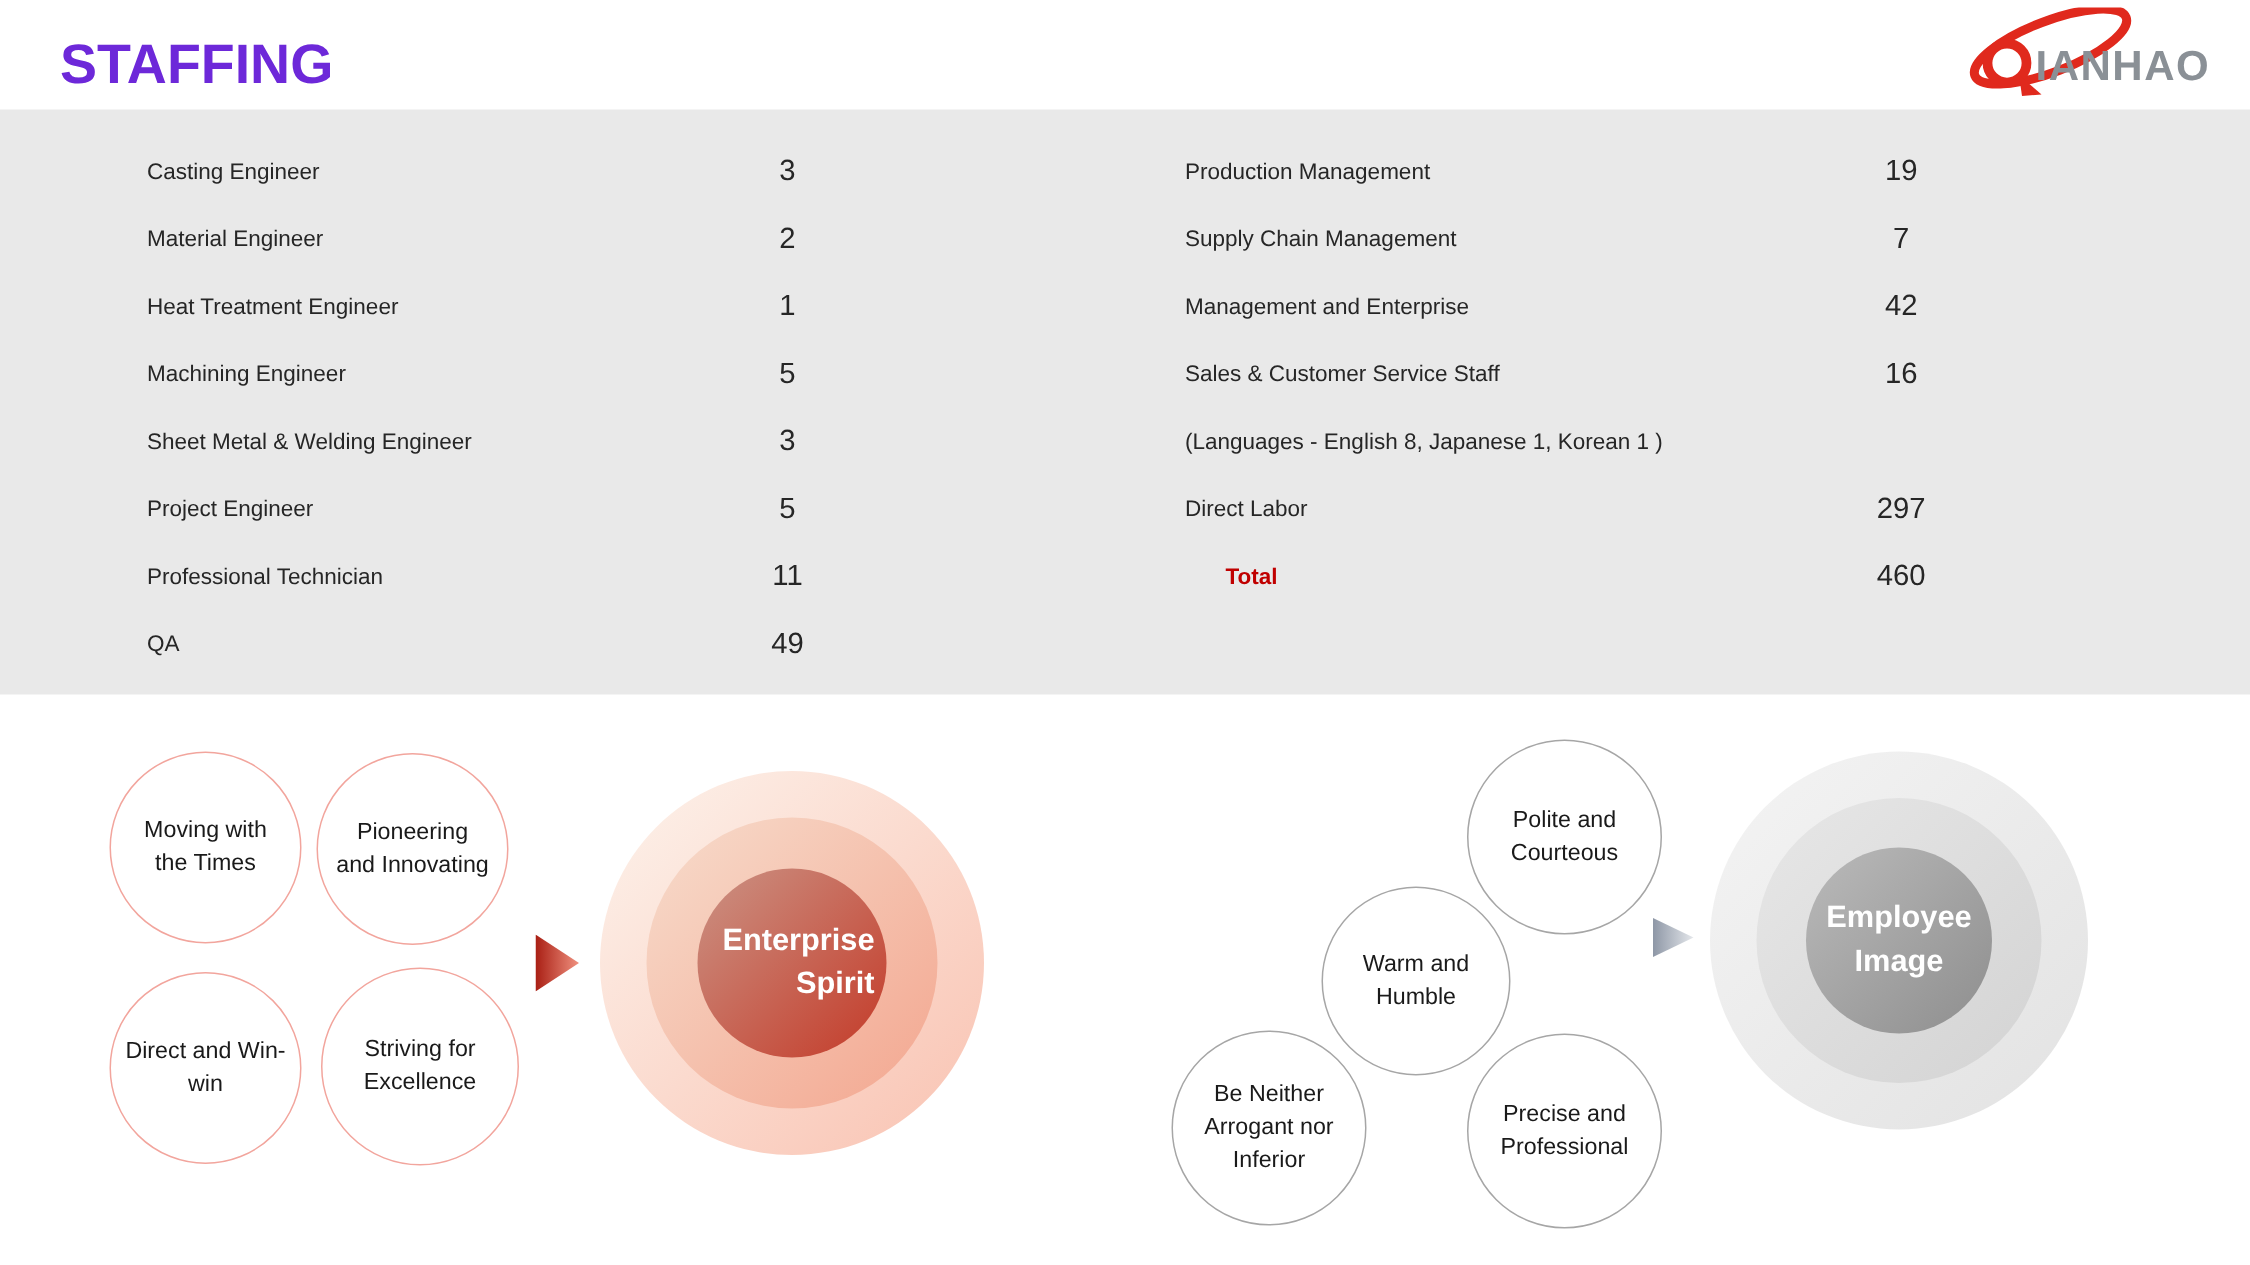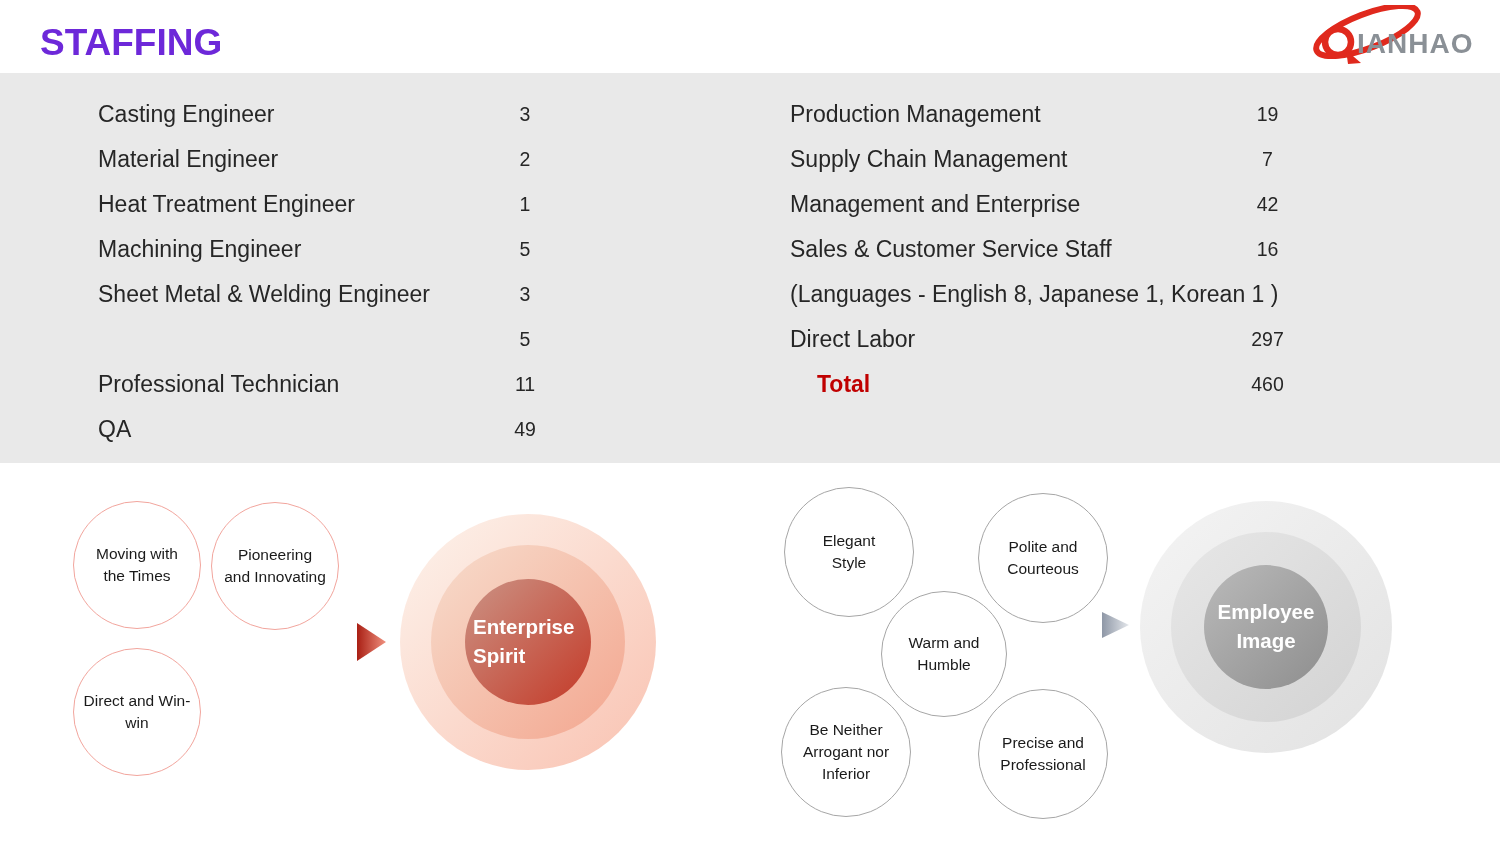--- a/index.html
+++ b/index.html
@@ -17,21 +17,21 @@
     font-family:Liberation Sans, sans-serif;
     font-size:37px; font-weight:600; letter-spacing:0px; color:#6d28d9;
   }
   .logo { position:absolute; right:28px; top:5px; width:165px; height:62px; }
 
   
   .panel { position:absolute; left:0; top:73px; width:1500px; height:390px; background:#e9e9e9; }
   .trow { position:absolute; height:45px; display:block; }
   .trow .tlabel {
     position:absolute; left:0; top:0; height:45px; display:flex; align-items:center;
-    font-size:23px; color:#262626; white-space:nowrap;
+    font-size:15px; color:#262626; white-space:nowrap;
   }
   .trow .tvalue {
     position:absolute; top:0; height:45px; display:flex; align-items:center; justify-content:center;
     font-size:19.5px; color:#262626;
   }
   .trow.left  { left:98px;  width:492px; }
   .trow.left  .tvalue { left:362px; width:130px; }
   .trow.right { left:790px; width:545px; }
   .trow.right .tvalue { left:410px; width:135px; }
   .tlabel.total { color:#c00000; font-weight:bold;margin-left:27px; }
@@ -45,21 +45,21 @@
   .circ.red  { border:1.5px solid #f2a59d; }
   .circ.gray { border:1.2px solid #a6a6a6; }
   .circ span { display:block; }
 
   
   .target { position:absolute; border-radius:50%; }
   .target .mid, .target .inner { position:absolute; border-radius:50%; }
   .t-red        { background:linear-gradient(135deg,#fdf3ec 0%,#f9c2b1 100%); }
   .t-red .mid   { inset:31px; background:linear-gradient(135deg,#f7dccc 0%,#f3a68f 100%); }
   .t-red .inner { inset:65px; background:linear-gradient(135deg,#cb9385 0%,#c43a28 100%);
-                  display:flex; align-items:center; justify-content:center; text-align:left;
+                  display:flex; align-items:center; justify-content:center; text-align:right;
                   color:#fff; font-weight:bold; font-size:20.5px; line-height:1.4; }
   .t-gray        { background:linear-gradient(135deg,#f4f4f4 0%,#e2e2e2 100%); }
   .t-gray .mid   { inset:31px; background:linear-gradient(135deg,#e7e7e7 0%,#d3d3d3 100%); }
   .t-gray .inner { inset:64px; background:linear-gradient(135deg,#bababa 0%,#8e8e8e 100%);
                    display:flex; align-items:center; justify-content:center; text-align:center;
                    color:#fff; font-weight:bold; font-size:20.5px; line-height:1.4; }
 
   .arrow { position:absolute; }
 </style>
 </head>
@@ -97,20 +97,21 @@
     </div>
     <div class="trow left" style="top:154px">
       <span class="tlabel">Machining Engineer</span>
       <span class="tvalue">5</span>
     </div>
     <div class="trow left" style="top:199px">
       <span class="tlabel">Sheet Metal &amp; Welding Engineer</span>
       <span class="tvalue">3</span>
     </div>
     <div class="trow left" style="top:244px">
+      <span class="tlabel">Project Engineer</span>
       <span class="tvalue">5</span>
     </div>
     <div class="trow left" style="top:289px">
       <span class="tlabel">Professional Technician</span>
       <span class="tvalue">11</span>
     </div>
     <div class="trow left" style="top:334px">
       <span class="tlabel">QA</span>
       <span class="tvalue">49</span>
     </div>
@@ -146,42 +147,42 @@
   </div>
 
   <div class="circ red" style="left:73px;top:501px;width:128px;height:128px">
     <span style="max-width:92px">Moving with the Times</span>
   </div>
   <div class="circ red" style="left:211px;top:502px;width:128px;height:128px">
     <span style="max-width:104px">Pioneering and Innovating</span>
   </div>
   <div class="circ red" style="left:73px;top:648px;width:128px;height:128px">
     <span style="max-width:126px">Direct and Win-win</span>
+  </div>
+  <div class="circ red" style="left:214px;top:645px;width:132px;height:132px">
+    <span style="max-width:106px">Striving for Excellence</span>
   </div>
 
   <svg class="arrow" style="left:357px;top:623px" width="30" height="38" viewBox="0 0 30 38">
     <defs>
       <linearGradient id="gradRed" x1="0" y1="0" x2="1" y2="0">
         <stop offset="0" stop-color="#a91f14"></stop>
           <stop offset="1" stop-color="#f0917f"></stop>
       </linearGradient>
     </defs>
     <polygon points="0,0 29,19 0,38" fill="url(#gradRed)"></polygon>
   </svg>
 
   <div class="target t-red" style="left:400px;top:514px;width:256px;height:256px">
     <div class="mid"></div>
     <div class="inner">
       <span style="max-width:110px">Enterprise Spirit</span>
     </div>
   </div>
 
-  <div class="circ gray" style="left:784px;top:487px;width:130px;height:130px">
-    <span style="max-width:84px">Elegant Style</span>
-  </div>
   <div class="circ gray" style="left:978px;top:493px;width:130px;height:130px">
     <span style="max-width:104px">Polite and Courteous</span>
   </div>
   <div class="circ gray" style="left:781px;top:687px;width:130px;height:130px">
     <span style="max-width:122px">Be Neither Arrogant nor Inferior</span>
   </div>
   <div class="circ gray" style="left:978px;top:689px;width:130px;height:130px">
     <span style="max-width:112px">Precise and Professional</span>
   </div>
   <div class="circ gray" style="left:881px;top:591px;width:126px;height:126px">

